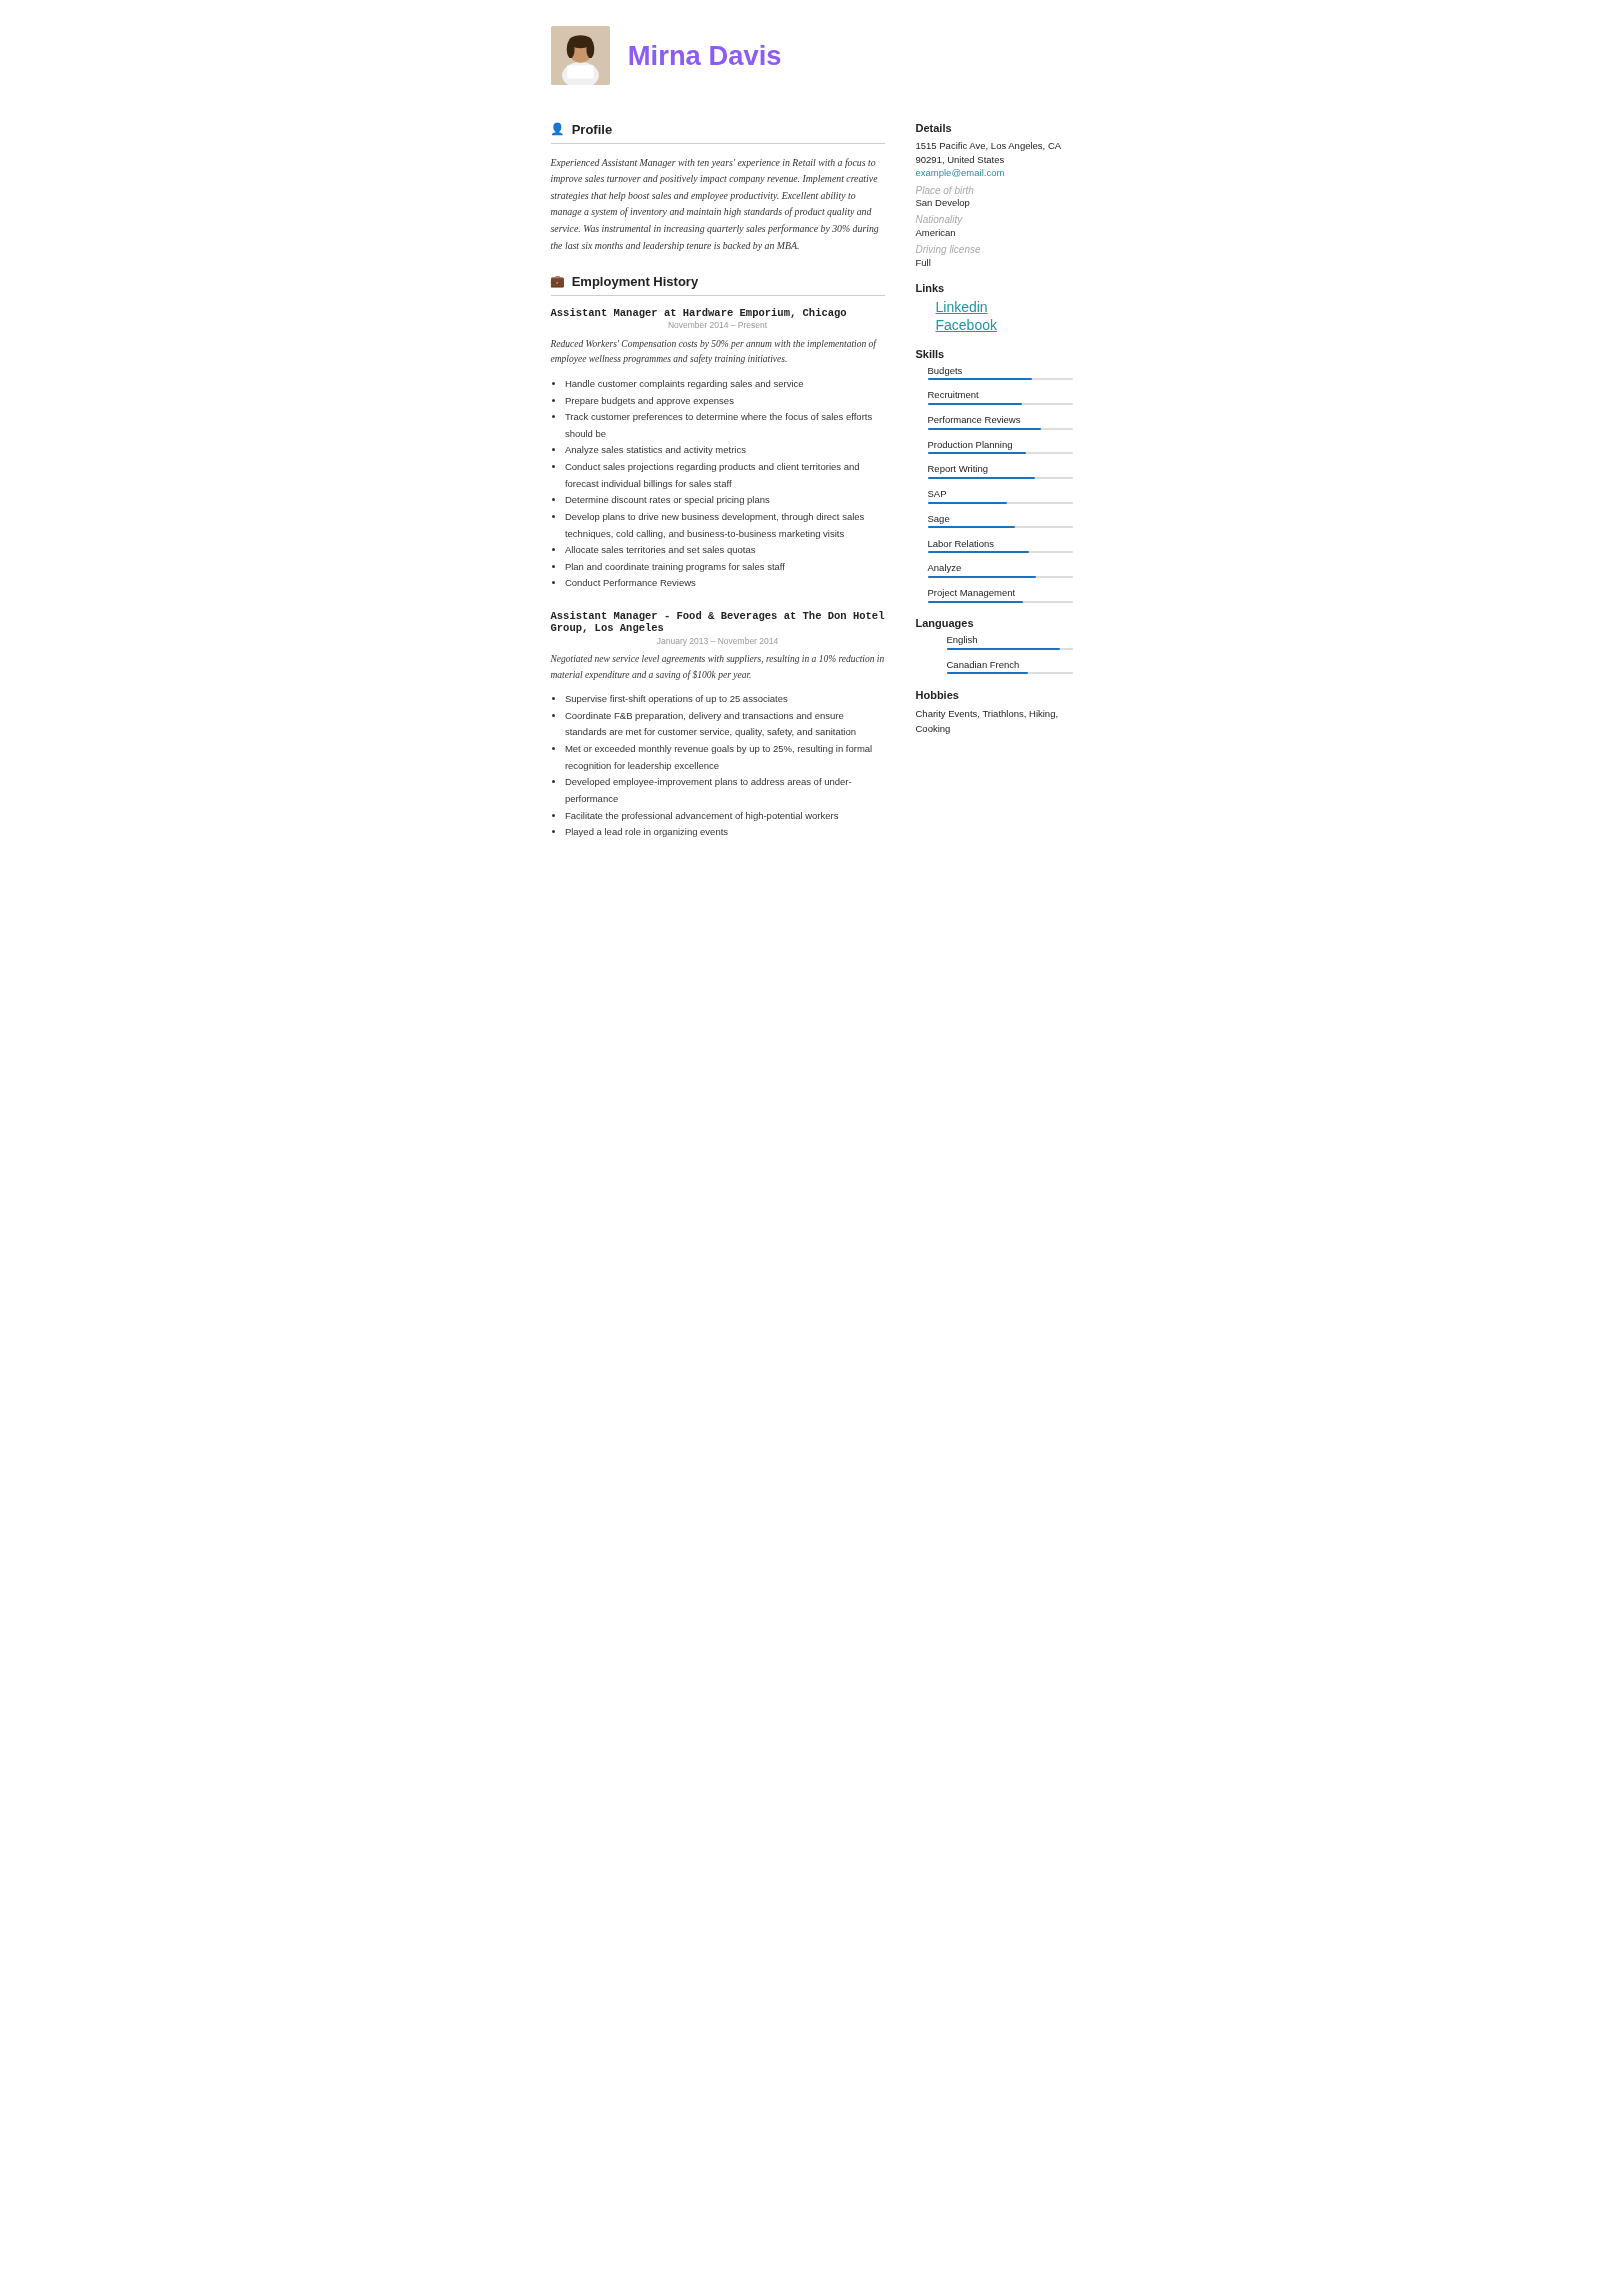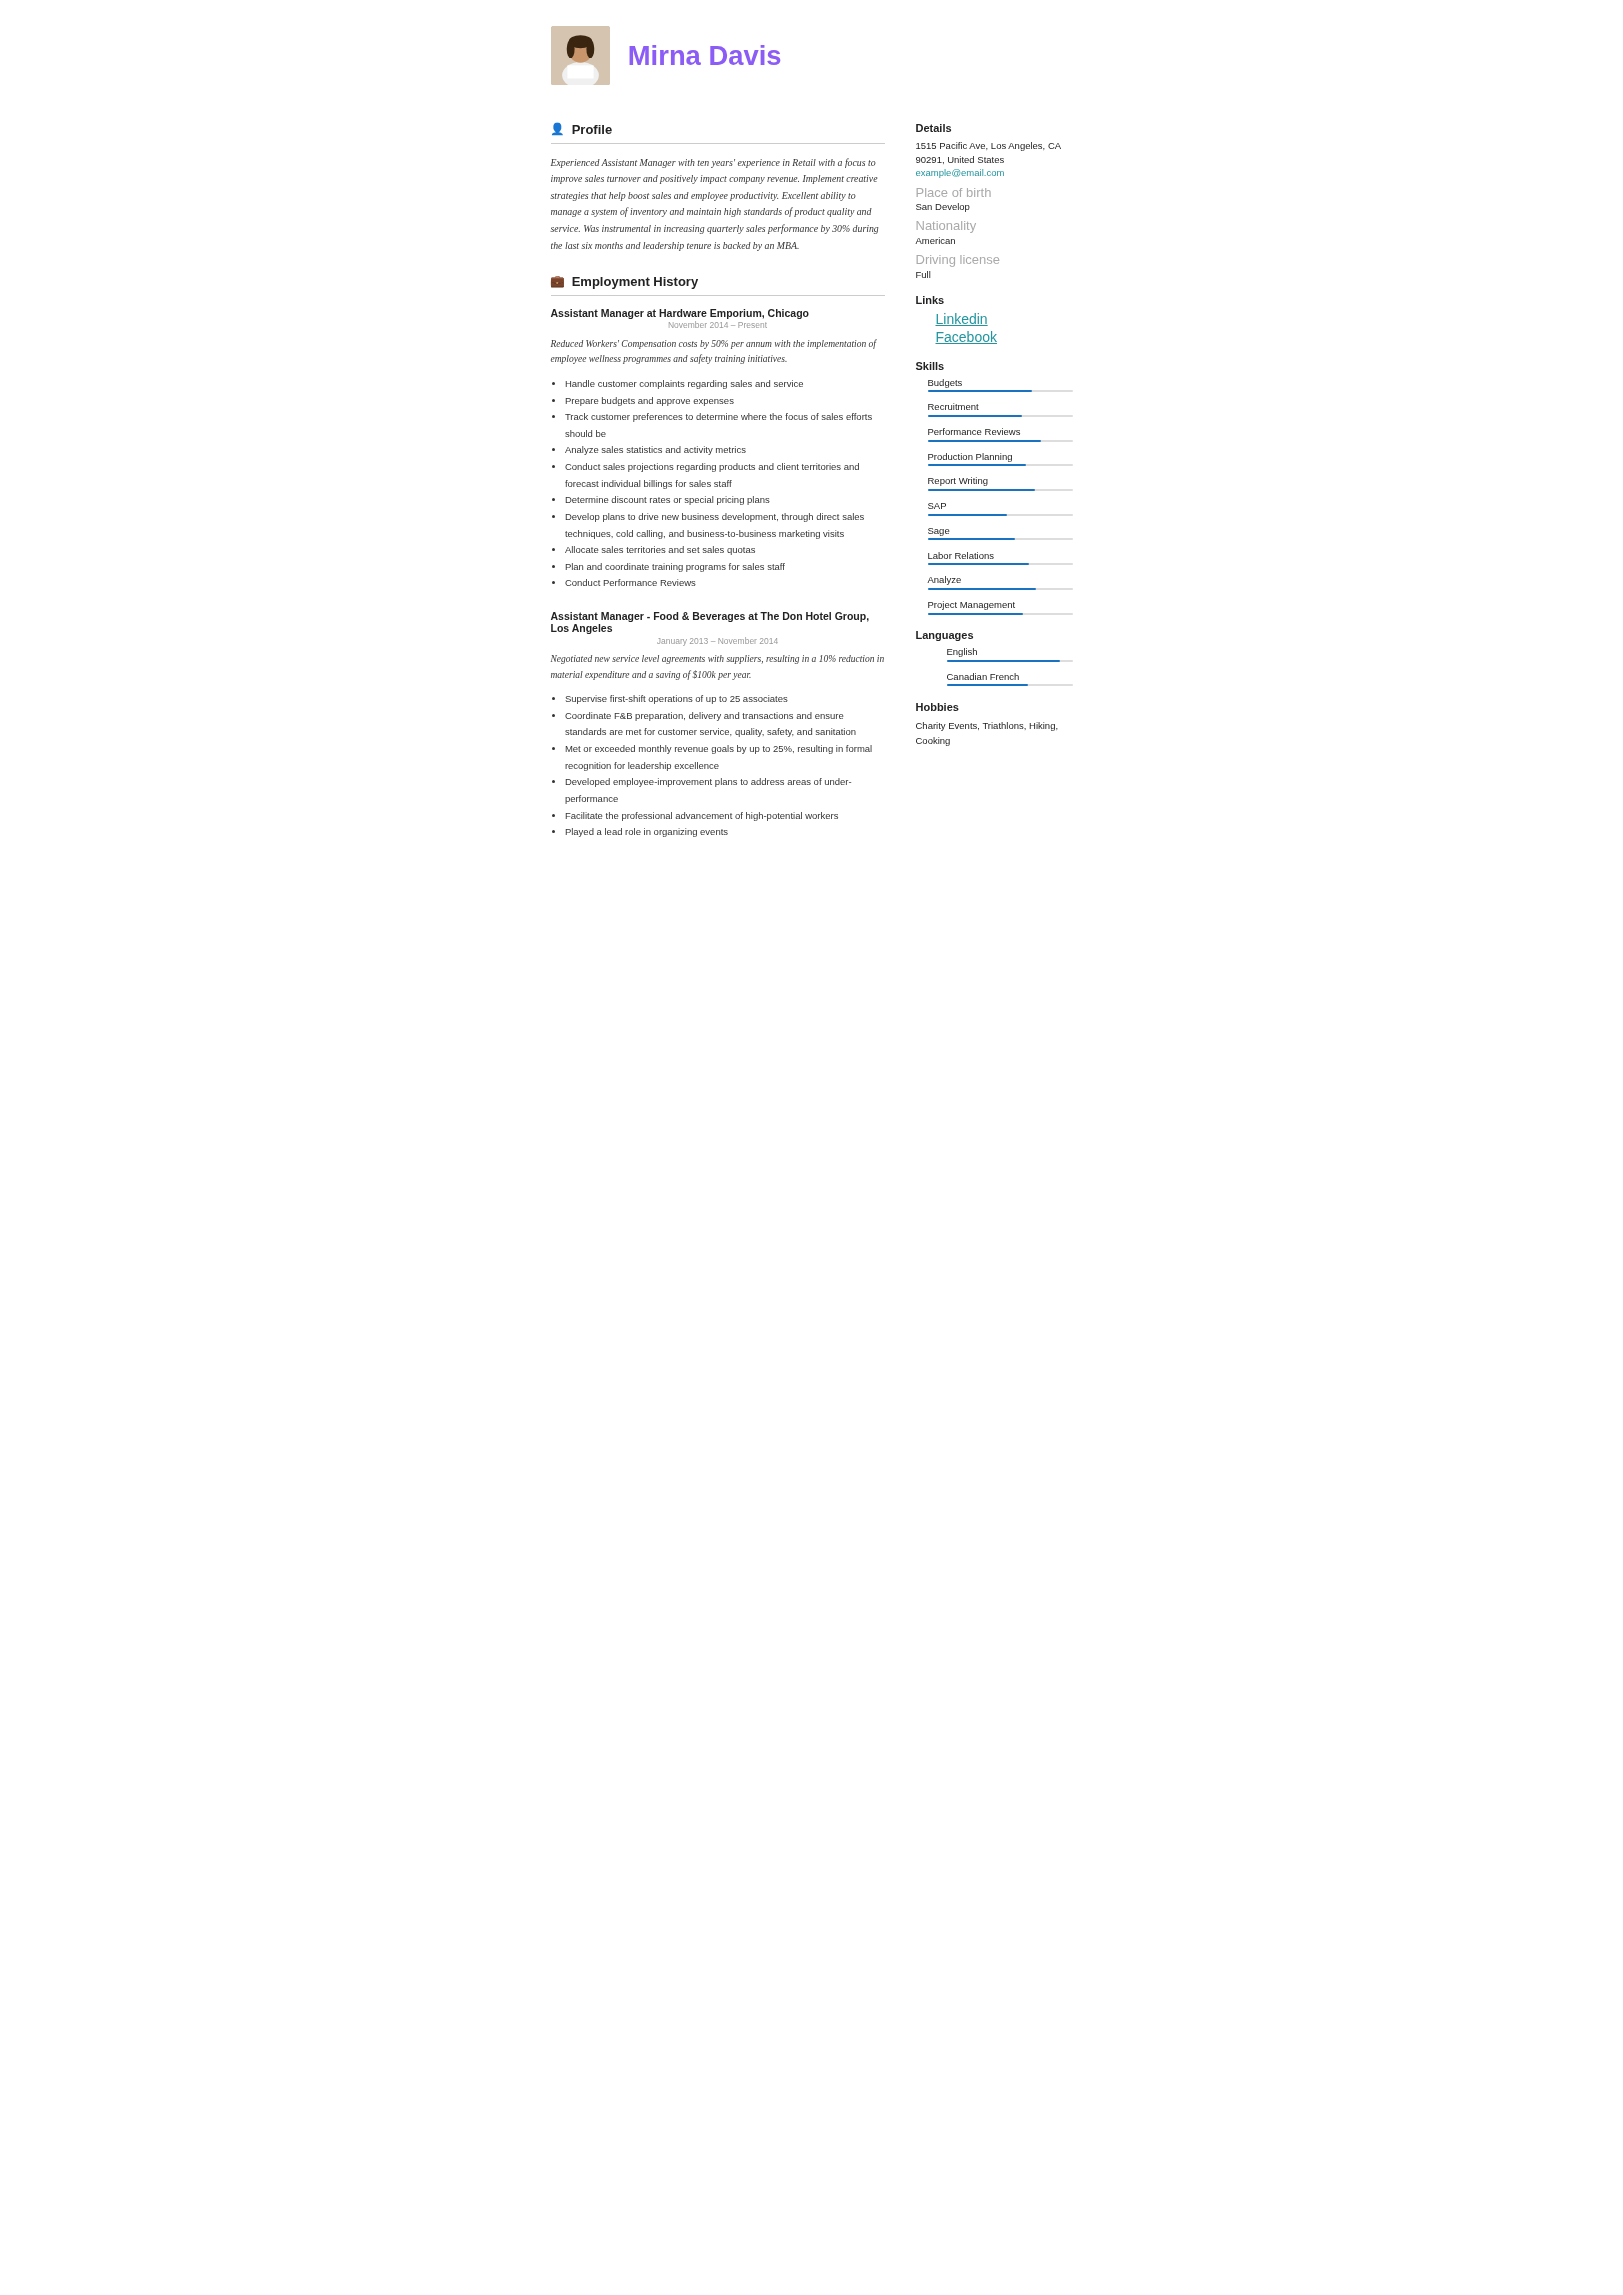--- a/index.html
+++ b/index.html
@@ -82,21 +82,21 @@
       font-size: 9.8px;
       line-height: 1.7;
       color: #333;
     }
 
     
     .employment-section {
       margin-bottom: 13px;
     }
     .job-title {
-      font-family: Liberation Sans, sans-serif;
+      font-family: Liberation Mono, monospace;
       font-size: 10.5px;
       font-weight: bold;
       color: #222;
       margin-bottom: 1.3px;
     }
     .job-dates {
       font-size: 8.5px;
       color: #999;
       margin-bottom: 6.5px;
       font-family: Arial, sans-serif;
@@ -126,25 +126,26 @@
       margin-bottom: 14.4px;
     }
     .right-section-title {
       font-family: Arial, sans-serif;
       font-size: 11px;
       font-weight: bold;
       color: #222;
       margin-bottom: 5.2px;
     }
     .detail-label {
-      font-size: 13px;
+      font-size: 10px;
       color: #aaa;
       font-family: Arial, sans-serif;
       margin-bottom: 1.3px;
       margin-top: 6.5px;
+      font-style: italic;
     }
     .detail-value {
       font-size: 9.5px;
       color: #222;
       font-family: Arial, sans-serif;
     }
     .detail-address {
       font-size: 9.5px;
       color: #222;
       font-family: Arial, sans-serif;

